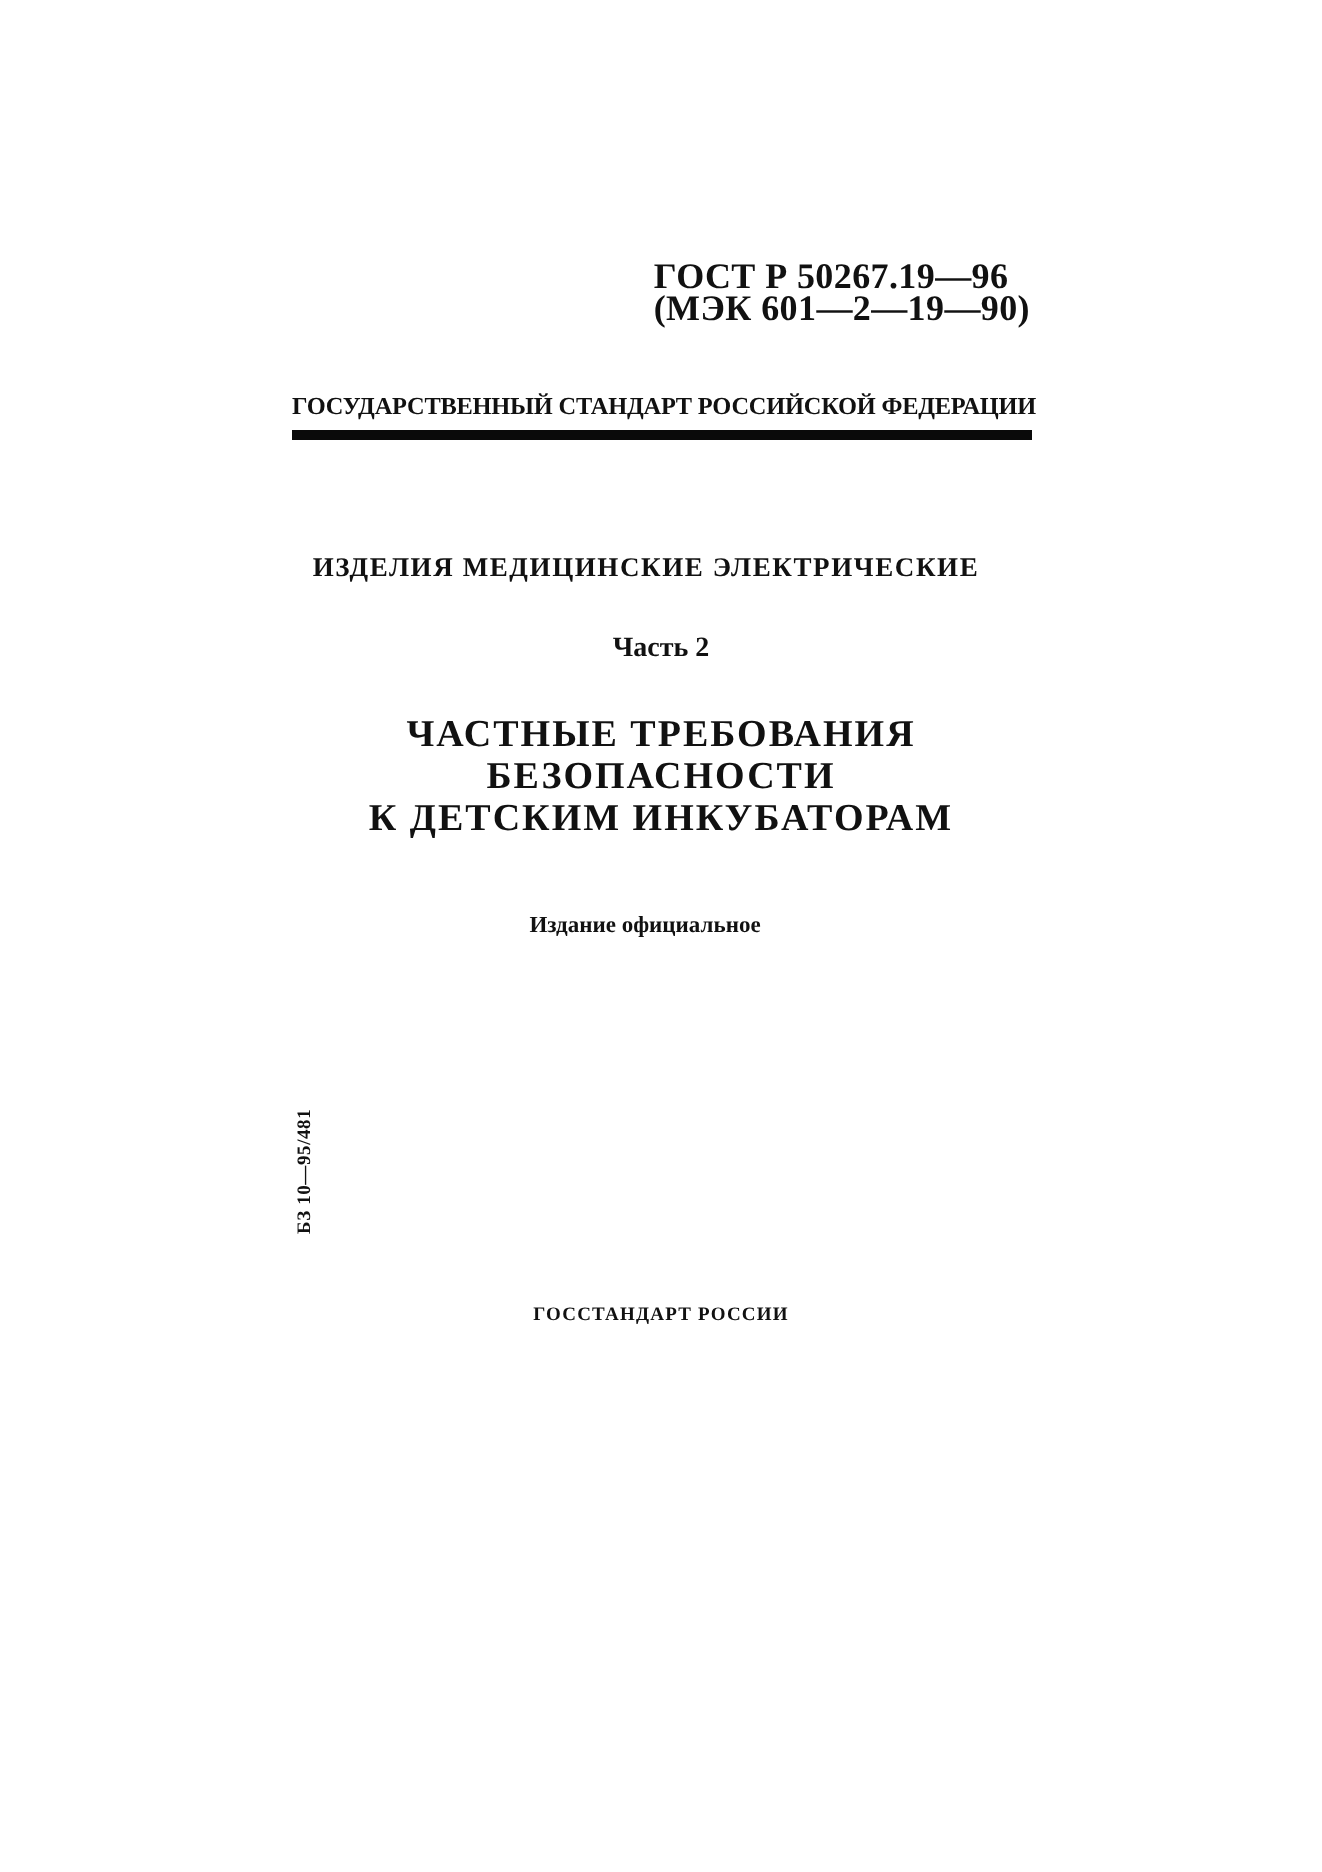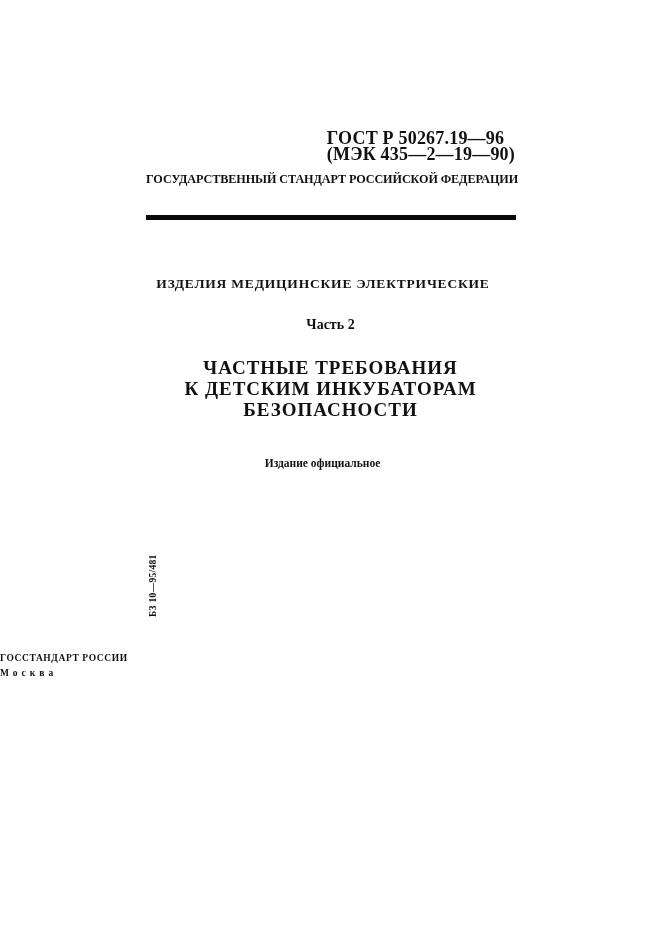--- a/index.html
+++ b/index.html
@@ -22,21 +22,21 @@
       text-align: left;
       font-weight: bold;
       font-size: 18px;
       line-height: 16px;
       letter-spacing: 0.2px;
     }
     .std-code div { white-space: nowrap; }
     .header-line {
       left: 146px;
       width: 370px;
-      top: 172px;
+      top: 196px;
       font-weight: bold;
       font-size: 12.2px;
       text-align: center;
       white-space: nowrap;
       letter-spacing: -0.1px;
     }
     .rule {
       left: 146px;
       width: 370px;
       top: 215px;
@@ -87,49 +87,49 @@
       transform: rotate(-90deg);
       font-size: 9.5px;
       font-weight: bold;
       white-space: nowrap;
       letter-spacing: 0.3px;
     }
     .publisher {
       left: 0;
       width: 661px;
       top: 651px;
+      text-align: center;
       font-weight: bold;
       font-size: 9.5px;
       letter-spacing: 0.6px;
       line-height: 15px;
     }
     .city { letter-spacing: 4px; }
   </style>
 </head>
 <body>
 
 <div class="abs std-code">
   <div>ГОСТ Р 50267.19—96</div>
-  <div>(МЭК 435—2—19—90)</div>
+  <div>(МЭК 601—2—19—90)</div>
 </div>
 
 <div class="abs header-line">ГОСУДАРСТВЕННЫЙ СТАНДАРТ РОССИЙСКОЙ ФЕДЕРАЦИИ</div>
 
 <div class="abs rule"></div>
 
 <div class="abs category">ИЗДЕЛИЯ МЕДИЦИНСКИЕ ЭЛЕКТРИЧЕСКИЕ</div>
 
 <div class="abs part">Часть 2</div>
 
 <div class="abs title">
   <div>ЧАСТНЫЕ ТРЕБОВАНИЯ</div>
+  <div>БЕЗОПАСНОСТИ</div>
   <div>К ДЕТСКИМ ИНКУБАТОРАМ</div>
-  <div>БЕЗОПАСНОСТИ</div>
 </div>
 
 <div class="abs edition">Издание официальное</div>
 
 <div class="abs side-code">БЗ 10—95/481</div>
 
 <div class="abs publisher">
   <div>ГОССТАНДАРТ РОССИИ</div>
-  <div class="city">Москва</div>
 </div>
 
 </body></html>

